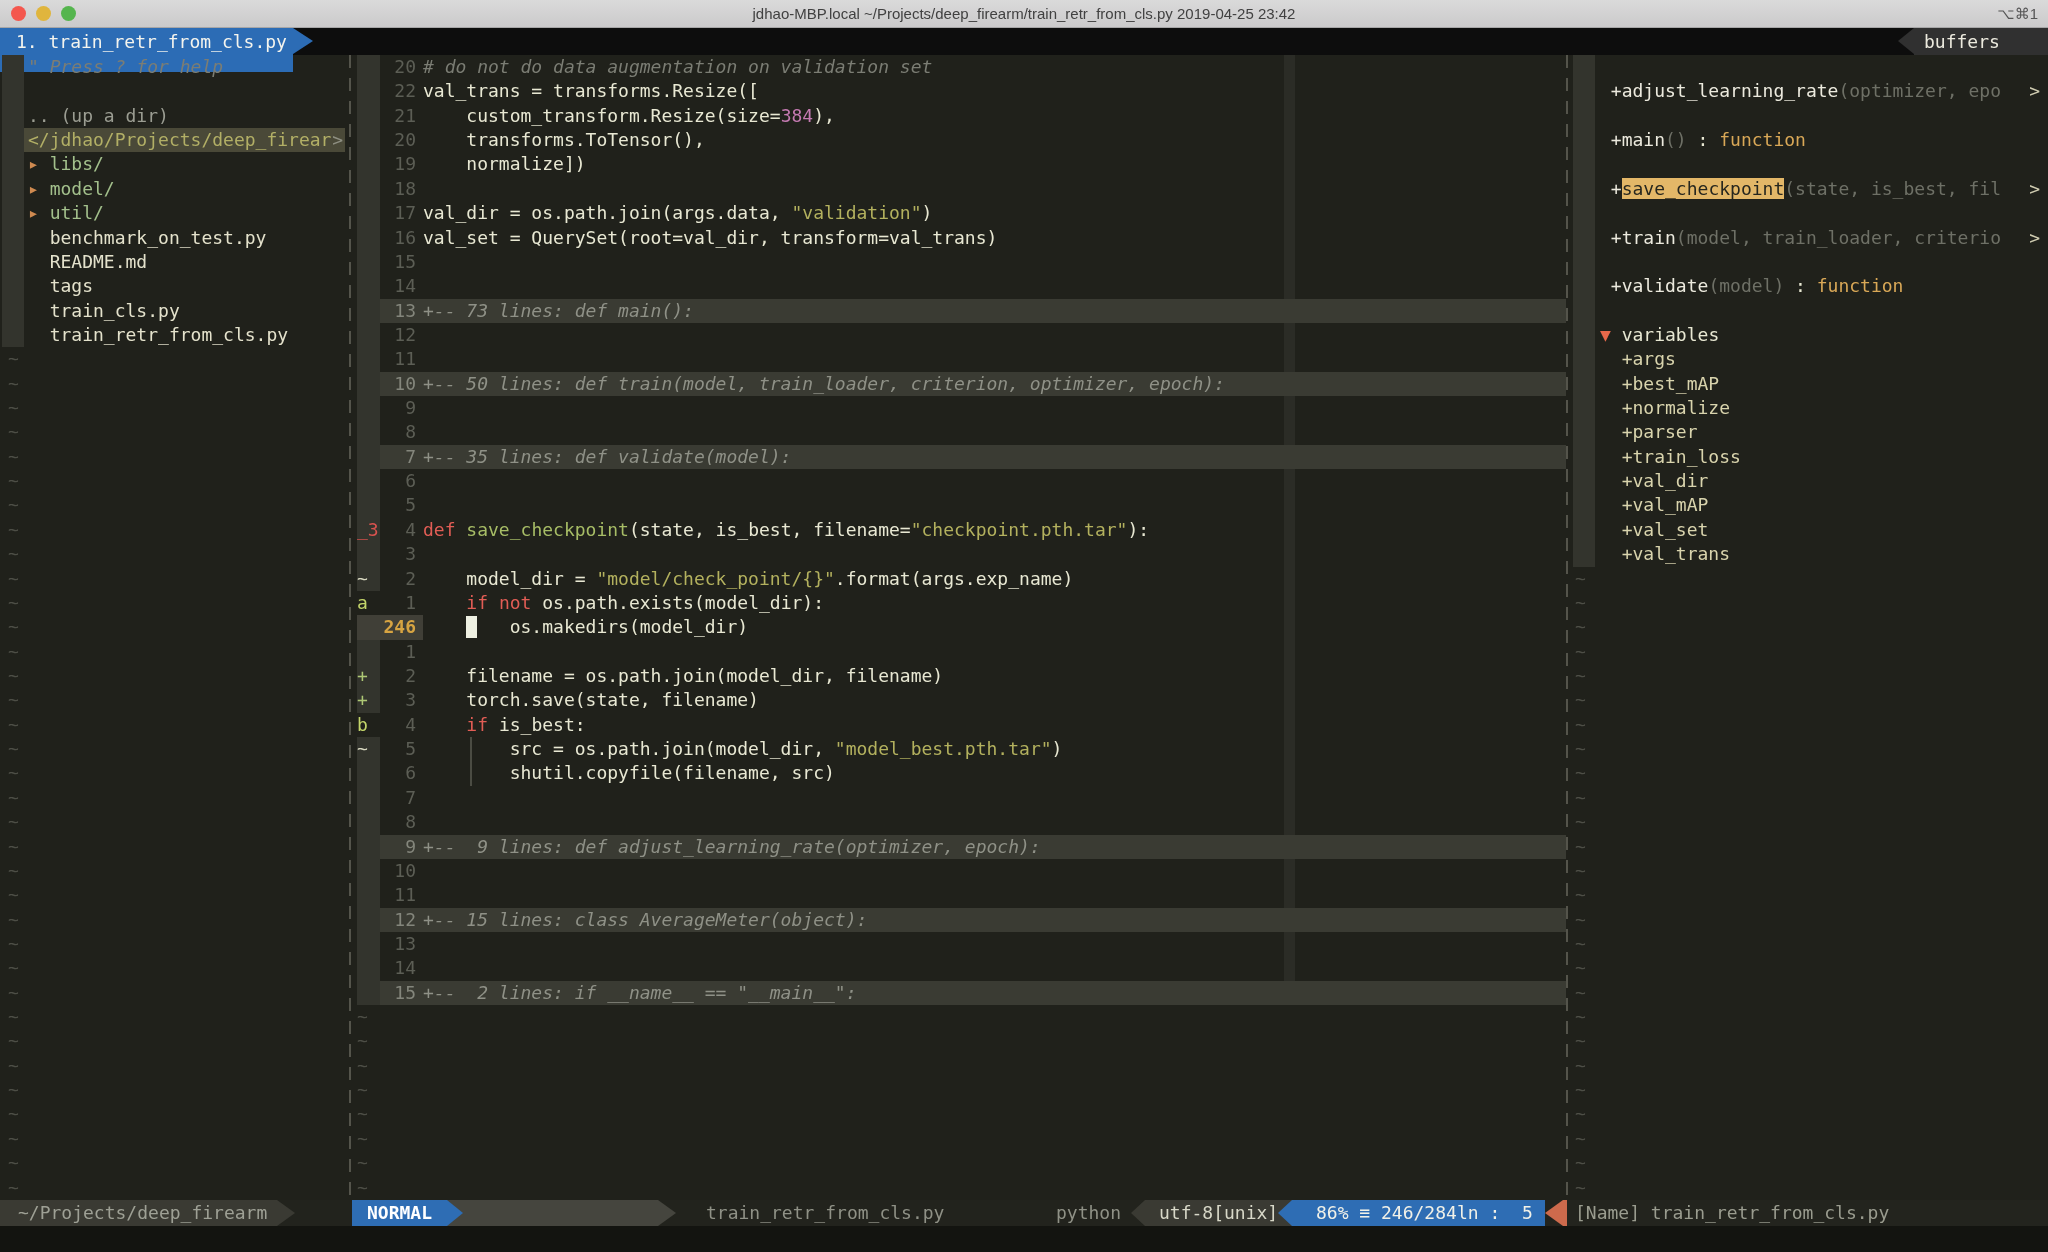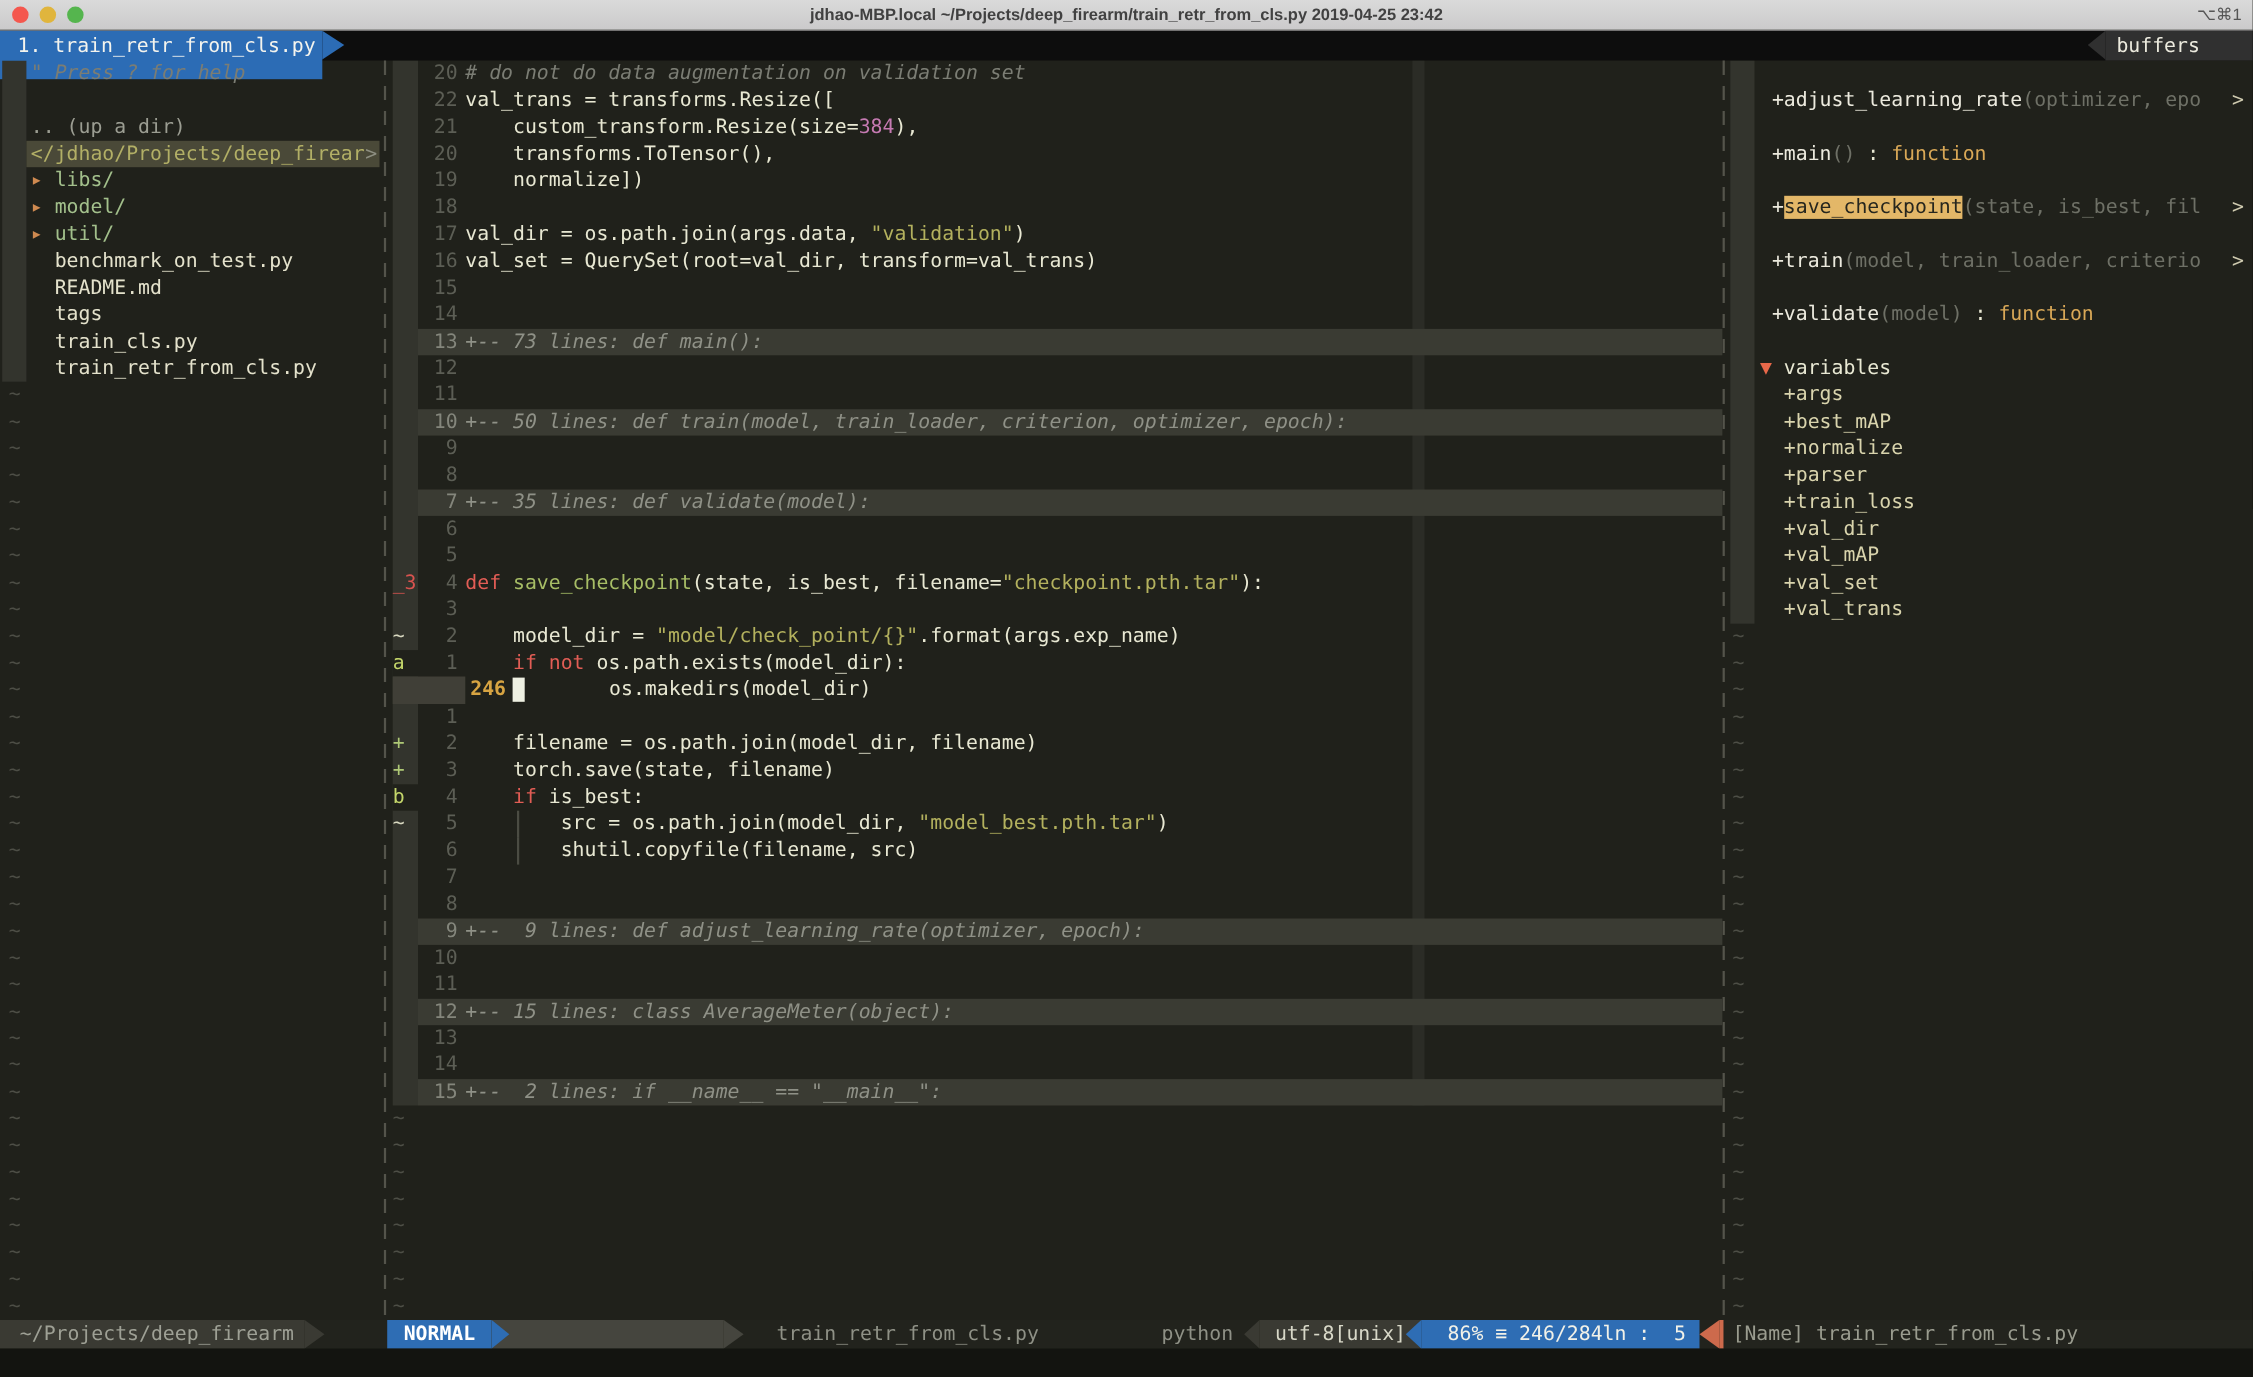--- a/index.html
+++ b/index.html
@@ -11,21 +11,21 @@
 .screen{position:relative;width:2048px;height:1252px;background:var(--bg);overflow:hidden;
   font-family:"DejaVu Sans Mono",monospace;font-size:18px;color:var(--fg);}
 
 .titlebar{position:absolute;top:0;left:0;right:0;height:28px;
   background:linear-gradient(#dadada,#cbcacb);border-bottom:1px solid #a7a6a7;}
 .tl{position:absolute;top:6px;width:15px;height:15px;border-radius:50%;}
 .tl.red{left:11px;background:#f4574e;}
 .tl.yellow{left:36px;background:#e0b53d;}
 .tl.green{left:61px;background:#55b54e;}
 .title{position:absolute;left:0;right:0;top:0;height:28px;line-height:27px;text-align:center;
-  font-family:"Liberation Sans",sans-serif;font-size:15px;font-weight:bold;color:#414141;}
+  font-family:"Liberation Sans",sans-serif;font-size:15px;font-weight:normal;color:#414141;}
 .shortcut{position:absolute;right:10px;top:0;height:28px;line-height:27px;
   font-family:"Liberation Sans",sans-serif;font-size:15px;color:#555;}
 
 .tabline{position:absolute;top:28px;left:0;right:0;height:27px;background:#0d0d0d;}
 .tab{position:absolute;left:0;top:0;height:44px;width:293px;background:#2c6cb5;
   line-height:27px;padding-left:16px;color:#f4f4ee;}
 .tab-arrow{position:absolute;left:293px;top:0;width:0;height:0;
   border-top:13.5px solid transparent;border-bottom:13.5px solid transparent;border-left:20px solid #2c6cb5;}
 .buffers-arrow{position:absolute;left:1898px;top:0;width:0;height:0;
   border-top:13.5px solid transparent;border-bottom:13.5px solid transparent;border-right:16px solid #303030;}
@@ -48,21 +48,21 @@
 .pane-code .tilde{left:5px;}
 .pane-tb .tilde{left:5px;}
 
 .nt-sgn{position:absolute;left:2px;top:0;width:22px;height:calc(var(--rh)*12);background:#33342d;}
 .code-sgn{position:absolute;left:5px;top:0;width:23px;height:calc(var(--rh)*39);background:#33342d;}
 .code-cc{position:absolute;left:932px;top:0;width:11px;height:calc(var(--rh)*39);background:#2b2c26;}
 .tb-sgn{position:absolute;left:3px;top:0;width:22px;height:calc(var(--rh)*21);background:#33342d;}
 
 .sgn{display:inline-block;width:23px;position:relative;z-index:2;}
 .num{display:inline-block;width:36px;margin-right:7px;text-align:right;color:#5c5e55;position:relative;z-index:2;}
-.cur .num{color:#d7a442;font-weight:bold;margin-left:44px;}
+.cur .num{color:#d7a442;font-weight:bold;}
 .txt{position:relative;z-index:2;}
 .fbg{position:absolute;left:28px;right:0;top:0;bottom:0;background:#3a3b33;z-index:1;}
 .nbg{position:absolute;left:5px;width:66px;top:0;bottom:0;background:#403f37;z-index:1;}
 .mdark{position:absolute;left:5px;width:23px;top:0;bottom:0;background:var(--bg);z-index:1;}
 .rootbg{position:absolute;left:24px;right:4px;top:0;bottom:0;background:#4a4938;z-index:1;}
 .cursor{position:absolute;top:1px;height:22px;width:11px;background:#eef0e2;z-index:3;
   left:calc(71px + 4*var(--cw));}
 .guide{position:absolute;top:0;height:100%;width:2px;background:#4b4c43;z-index:2;
   left:calc(71px + 4*var(--cw) + 4px);}
 .nt-trunc{position:absolute;right:6px;color:#8e8f82;z-index:2;}

